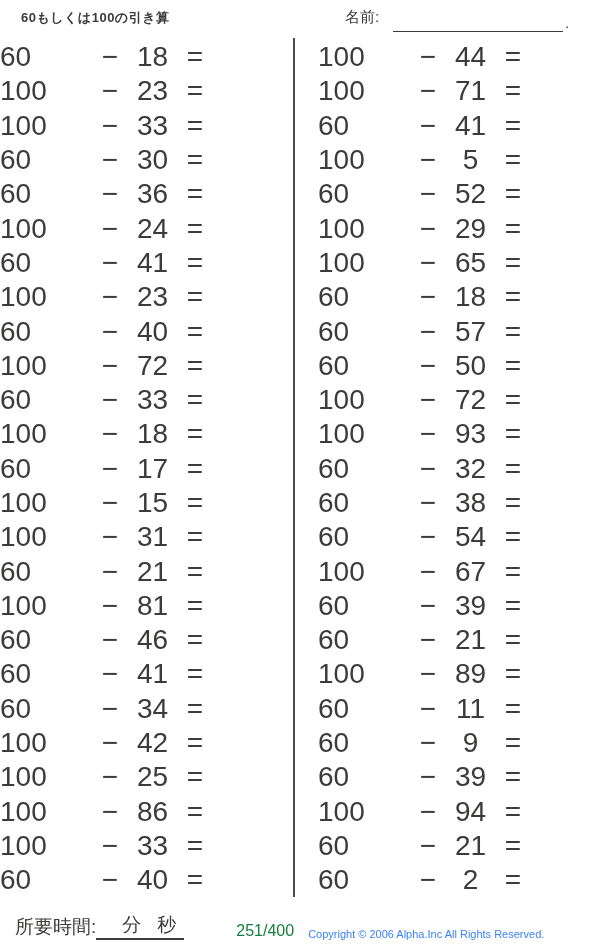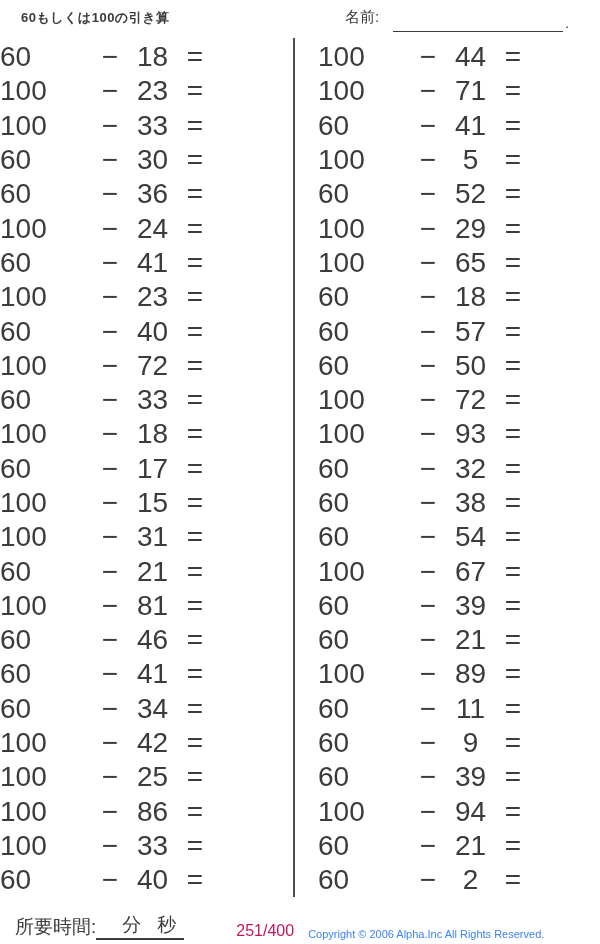--- a/index.html
+++ b/index.html
@@ -53,21 +53,21 @@
   }
   .time-label { font-size: 19px; }
   .time-line {
     display: inline-flex;
     width: 62px;
     border-bottom: 2px solid #3d3a39;
     font-size: 19px;
     padding-left: 26px;
     gap: 16px;
   }
-  .page-indicator { margin-left: 52px; font-size: 16px; color: #be185d; }
+  .page-indicator { margin-left: 52px; font-size: 16px; color: #15803d; }
   .copyright { margin-left: 14px; font-size: 11px; color: #3b82f6; }
 </style>
 </head>
 <body>
 
 <div class="title">60もしくは100の引き算</div>
 
 <div class="name-label">名前:</div>
 <div class="name-line"></div>
 <div class="name-dot">.</div>

